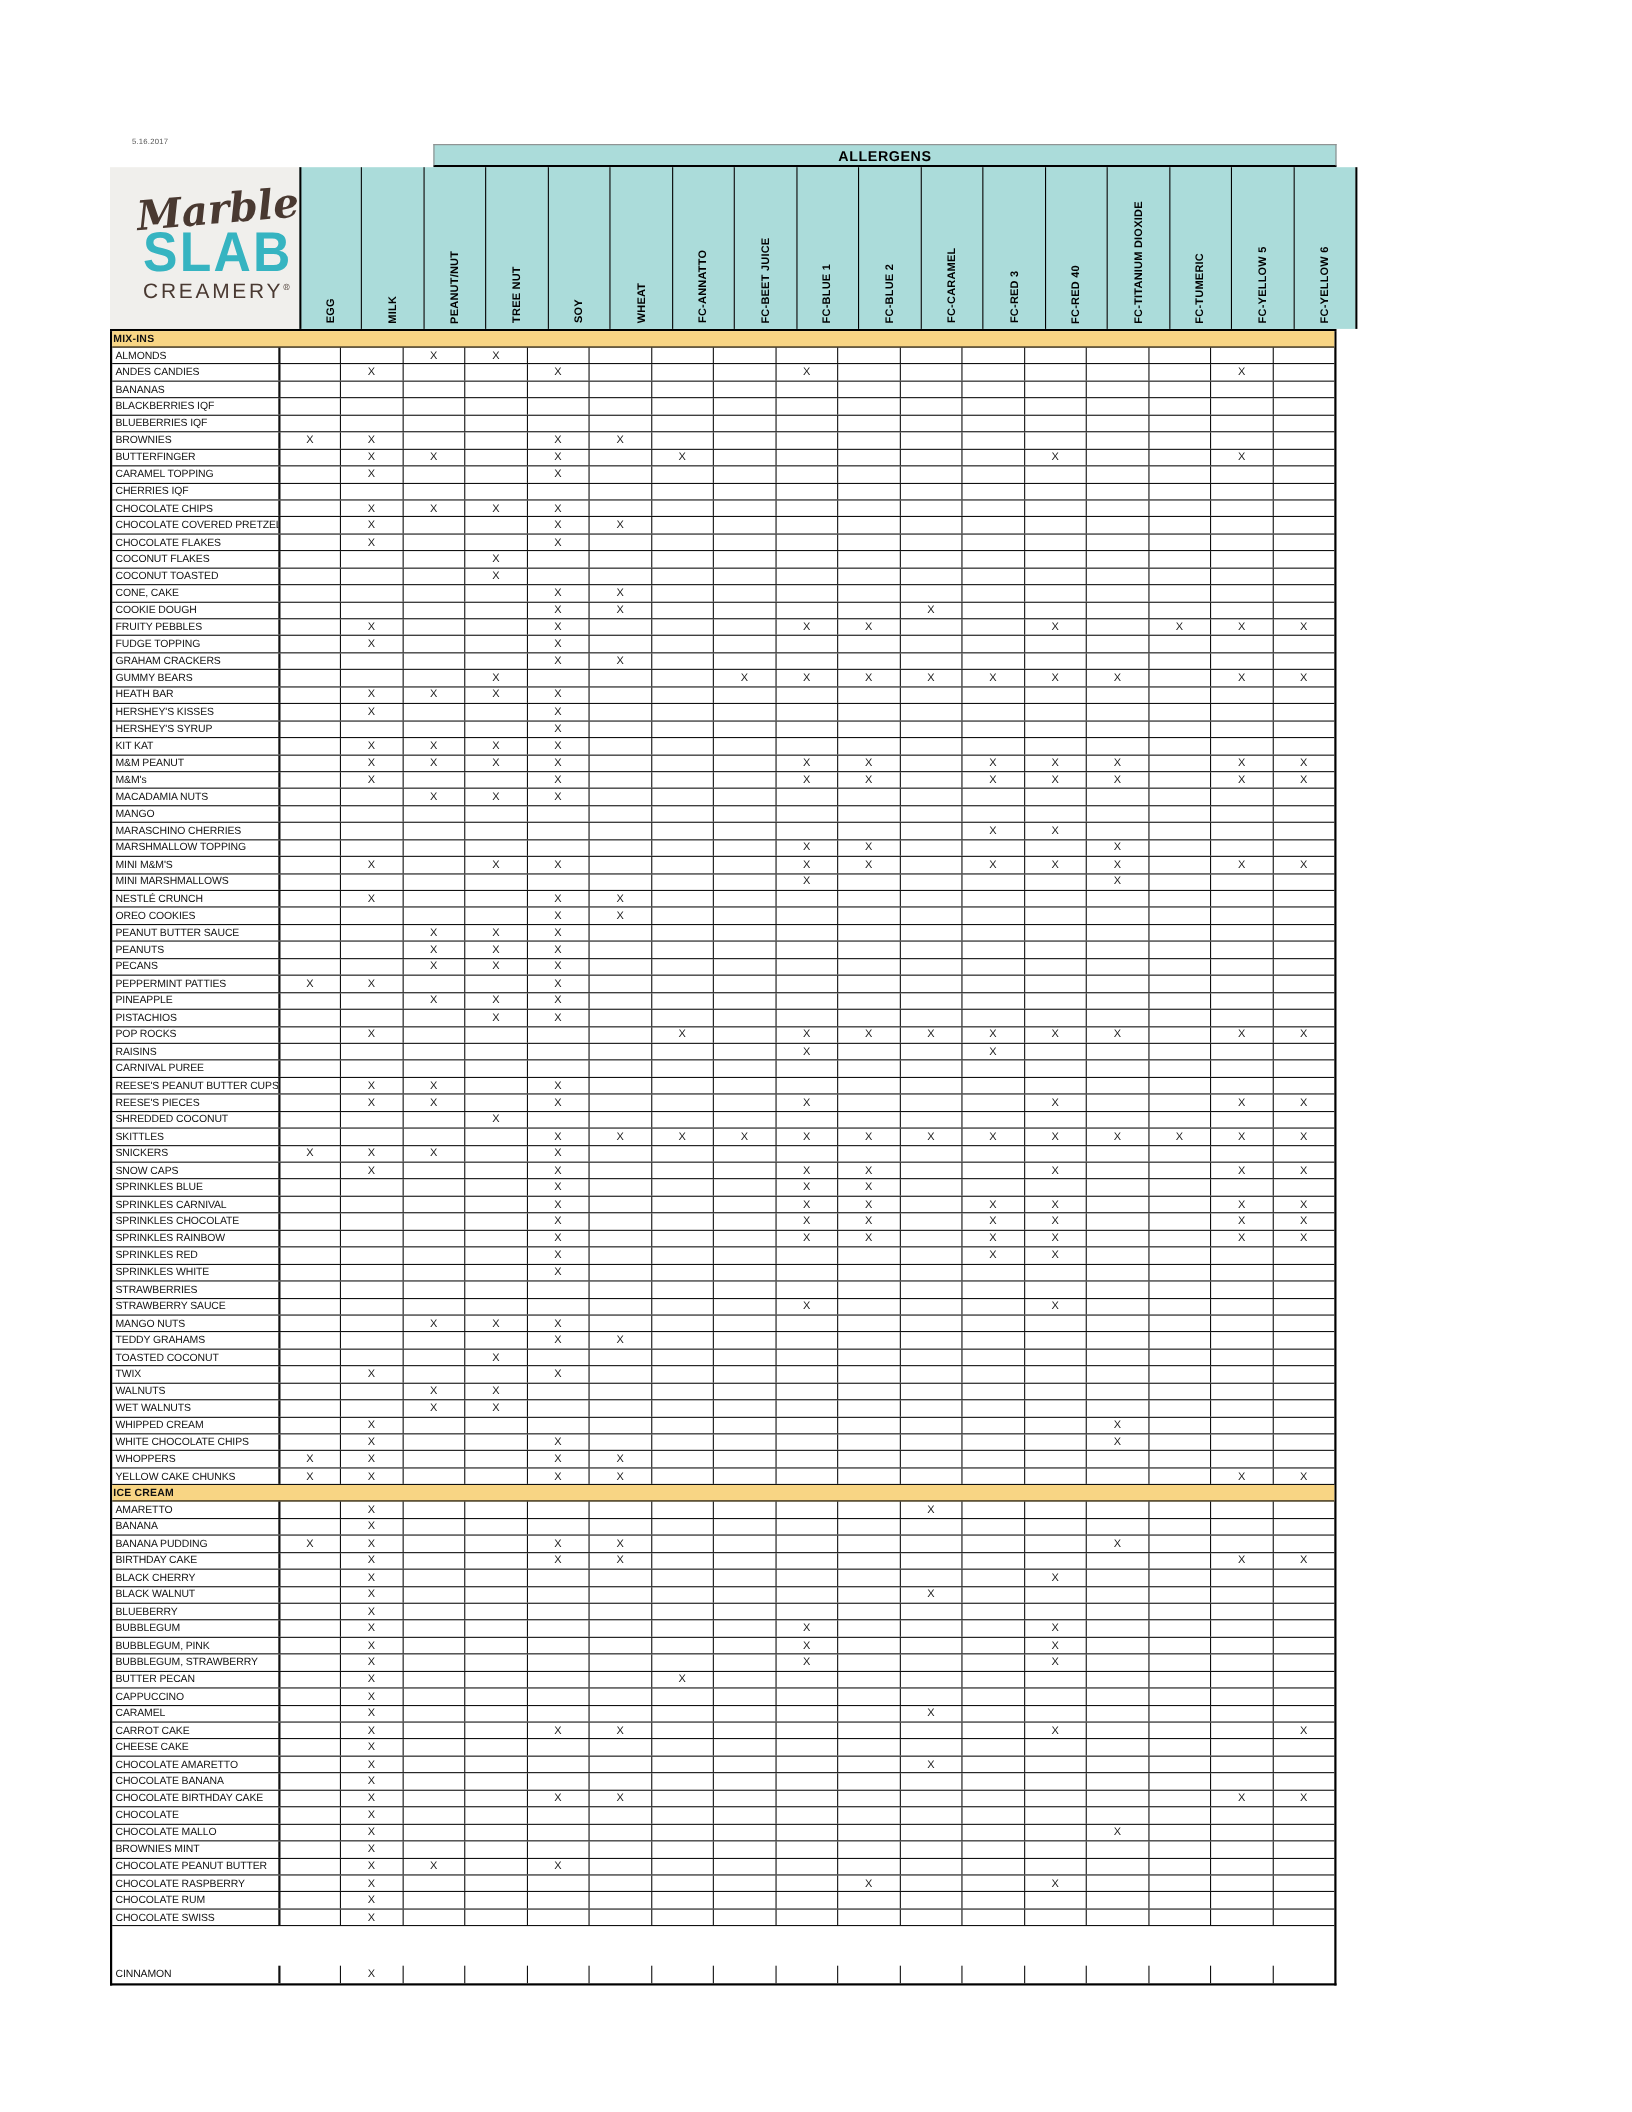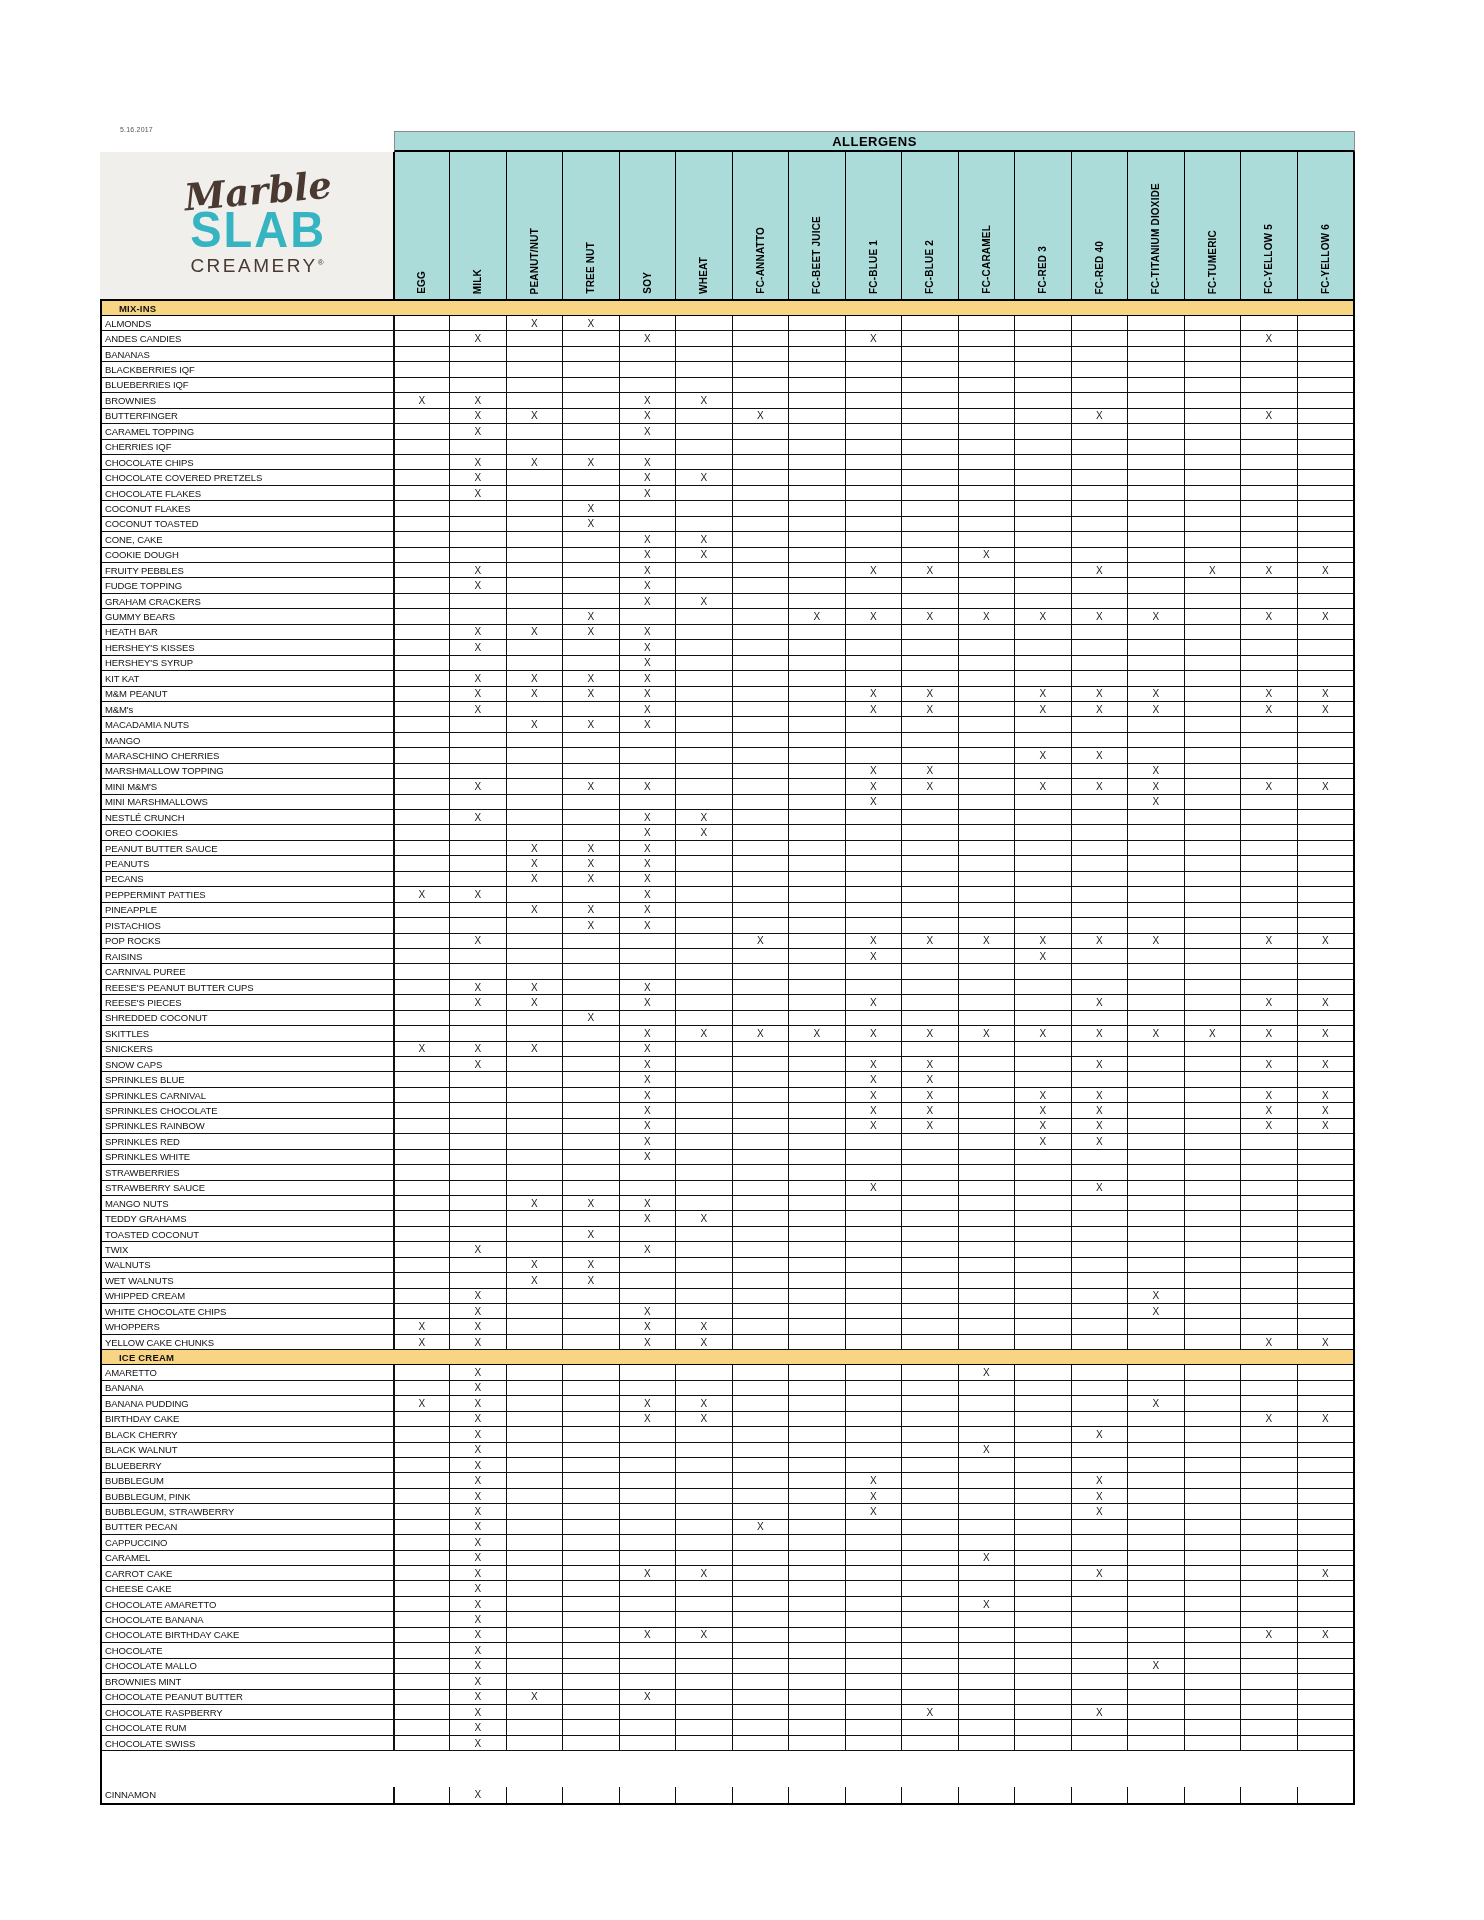--- a/index.html
+++ b/index.html
@@ -6,21 +6,21 @@
   html,body { background:#ffffff; }
   body {
     width:1484px; height:1920px; position:relative;
     font-family:"Liberation Sans", sans-serif; color:#111;
   }
   .date-note {
     position:absolute; left:120px; top:126px;
     font-size:7px; color:#555; letter-spacing:.2px;
   }
   .tbl {
-    position:absolute; left:100px; top:131px; width:1255px;
+    position:absolute; left:100px; top:131px; width:1115px;
   }
   
   .allergens-row { display:flex; height:21px; }
   .allergens-spacer { width:294px; }
   .allergens-band {
     flex:1; background:var(--teal); border:1px solid #8c8c8c; border-bottom:2px solid #000;
     display:flex; align-items:center; justify-content:center;
     font-weight:bold; font-size:13px; letter-spacing:.5px; color:#000;
   }
   
@@ -54,21 +54,21 @@
   .vtext {
     writing-mode:vertical-rl; transform:rotate(180deg);
     font-size:10px; font-weight:bold; white-space:nowrap;
     padding:5px 0; letter-spacing:.2px; color:#000;
   }
   
   .tbody { border:2px solid #000; border-top:none; }
   .band {
     height:15px; background:var(--gold);
     display:flex; align-items:center;
-    font-size:9.5px; font-weight:bold; padding-left:17px;
+    font-size:9.5px; font-weight:bold; padding-left:1px;
     border-bottom:1.2px solid #000; letter-spacing:.2px;text-align:right;
   }
   .row { display:flex; height:15.45px; border-bottom:1.2px solid #111; }
   .row:last-child { border-bottom:none;margin-top:36px; }
   .lab {
     width:294px; display:flex; align-items:center; padding-left:3px;
     font-size:9.5px; letter-spacing:-0.1px; white-space:nowrap; overflow:hidden;
   }
   .cell {
     width:56.5px; flex:none; border-left:1.6px solid #111;

